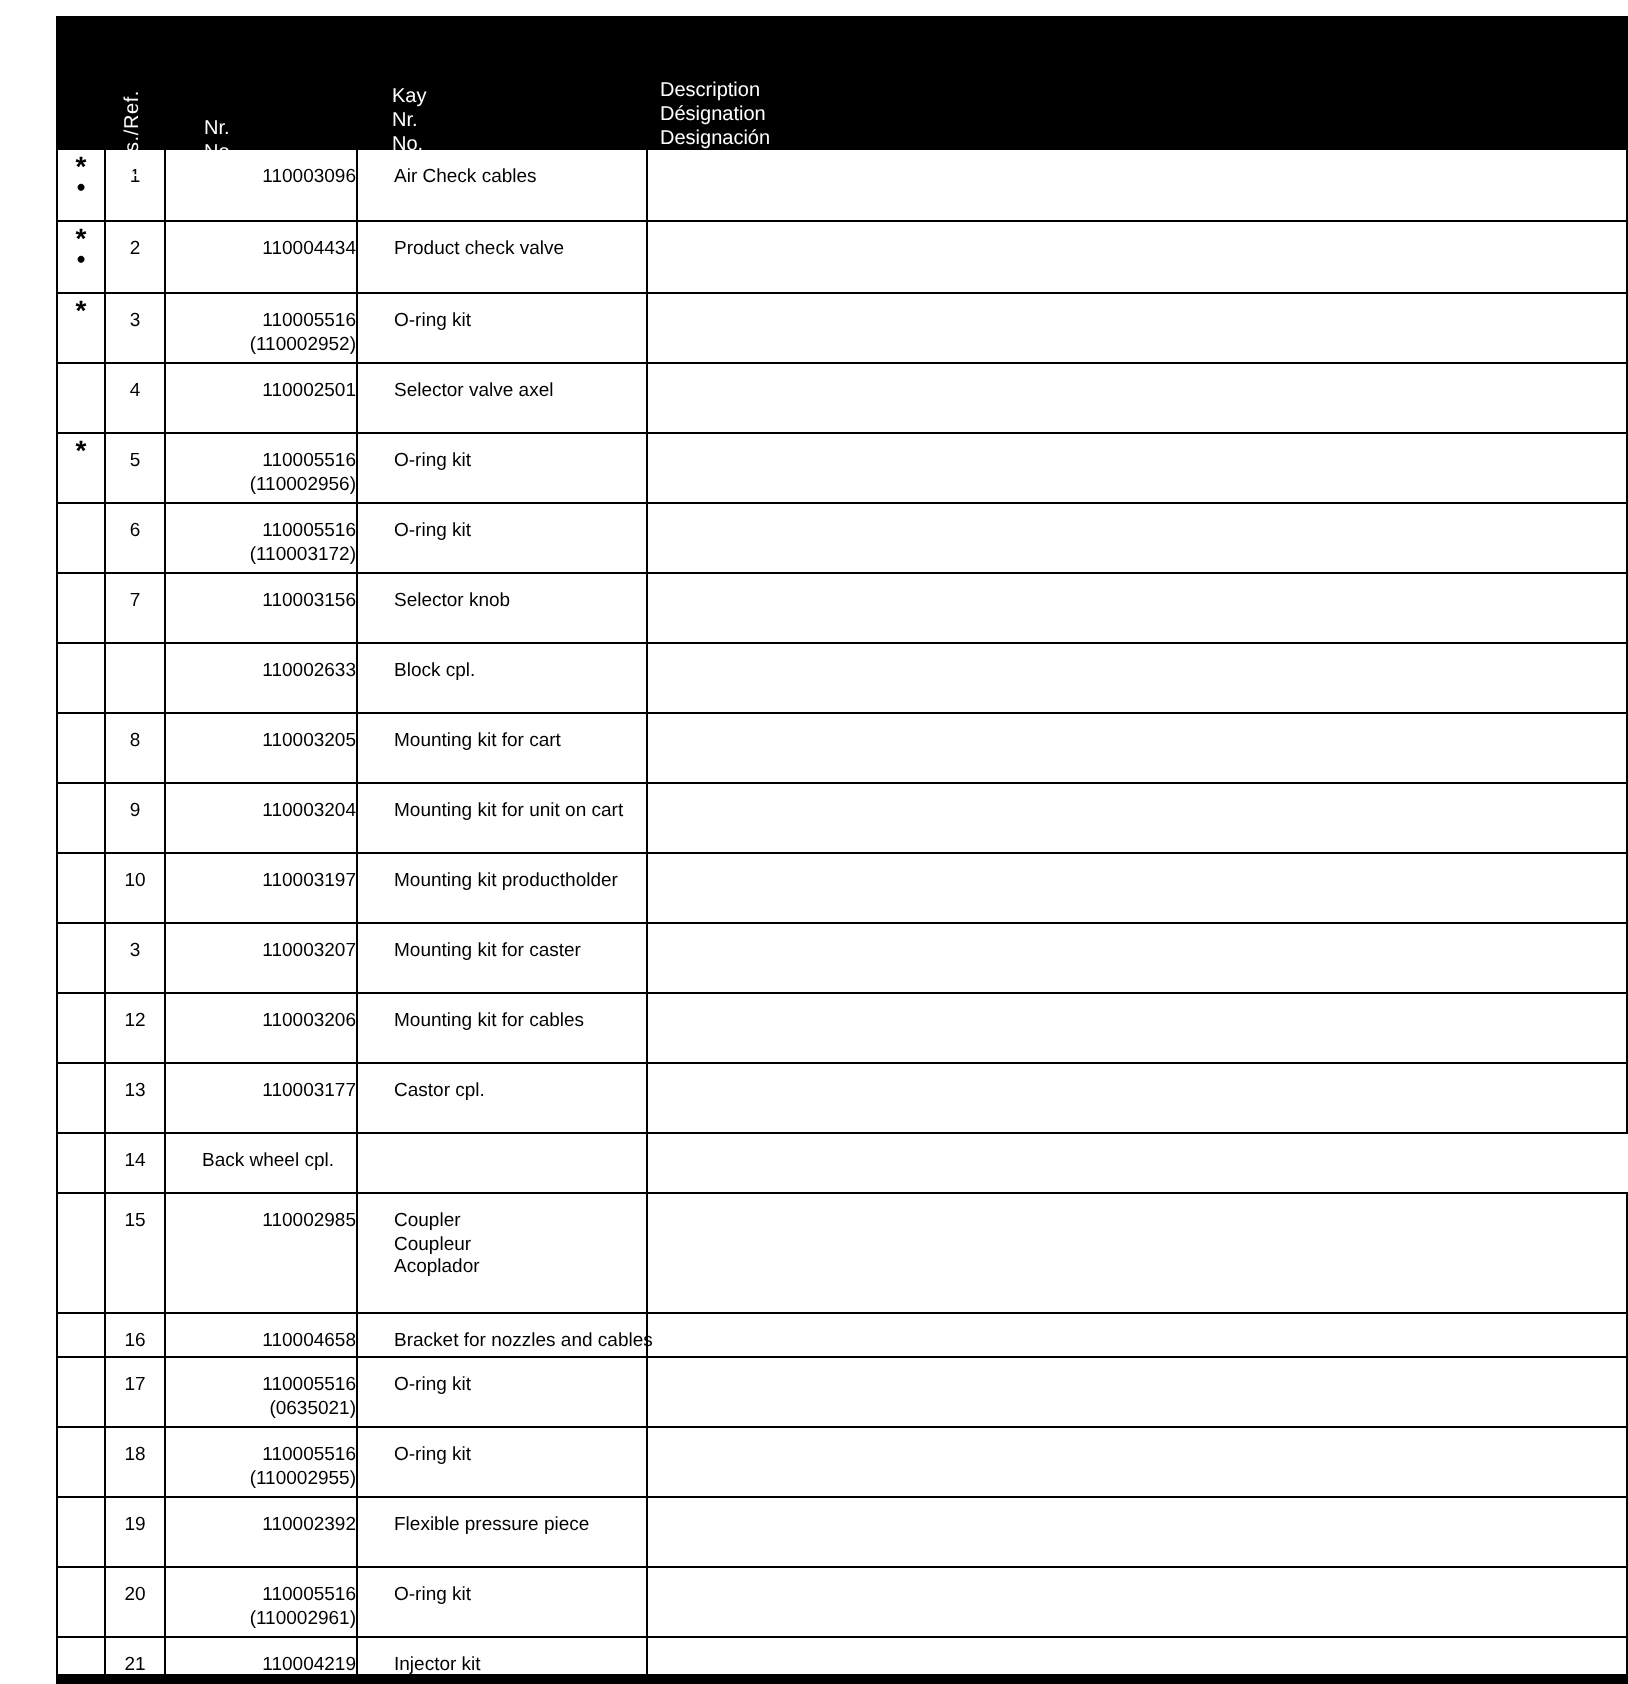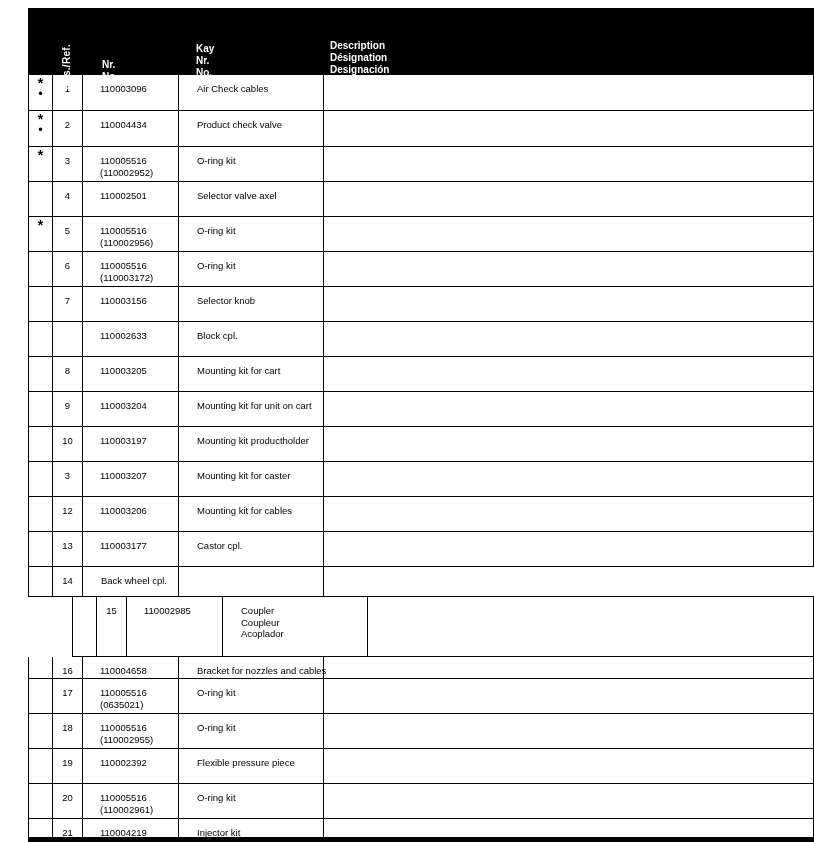--- a/index.html
+++ b/index.html
@@ -11,48 +11,48 @@
   .table { position: absolute; left: 28px; top: 8px; right: 0; bottom: 0; overflow: hidden; }
 
   
   .thead {
     display: grid;
     grid-template-columns: 24px 30px 96px 145px auto;
     height: 67px;
     background: #000;
     color: #fff;
   }
-  .th { display: flex; align-items: flex-end; font-weight: bold; font-size: 10px; line-height: 12px; white-space: pre; margin-top: 32px; }
+  .th { display: flex; align-items: flex-end; font-weight: normal; font-size: 10px; line-height: 12px; white-space: pre; margin-top: 32px; }
   .th-warn { justify-content: center; padding-bottom: 3px; font-size: 15px; line-height: 14px; }
   .th-pos  { align-items: center; justify-content: center; }
   .rot { writing-mode: vertical-rl; transform: rotate(180deg); font-size: 10px; letter-spacing: 0.3px; }
   .th-nr   { padding: 0 0 11px 20px; }
   .th-kay  { padding: 0 0 15px 18px; }
   .th-desc { padding: 0 0 18px 7px; }
 
   
   .row {
     display: grid;
     grid-template-columns: 24px 30px 96px 145px auto;
     height: 35px;
     border-left: 1px solid #000;
     border-bottom: 1px solid #000;
     background: #fff;
   }
   .row:nth-child(1), .row:nth-child(2) { height: 36px; }
   .row:nth-child(15) { height: 30px; }
-  .row:nth-child(16) { height: 60px; margin-left: 44px; }
+  .row:nth-child(16) { height: 60px; }
   .row:nth-child(17) { height: 22px; }
 
   .cell { border-right: 1px solid #000; font-size: 9.5px; line-height: 11.5px; color: #000; overflow: visible; }
   .c-warn { display: flex; flex-direction: column; align-items: center; padding-top: 3px; }
   .mark-star { font-weight: bold; font-size: 14px; line-height: 11px; }
   .mark-dot  { font-size: 13px; line-height: 10px; }
   .c-pos { text-align: center; padding-top: 8px; }
-  .c-nr  { padding: 8px 0 0 17px; white-space: pre; }
+  .c-nr  { padding: 8px 0 0 17px; white-space: pre; text-align: right; }
   .c-kay { padding: 8px 0 0 18px; white-space: pre; }
   .c-desc { }
 
   .bottom-bar { position: absolute; left: 0; right: 0; bottom: 0; height: 5px; background: #000; }
 </style>
 </head>
 <body>
 
 <div class="page">
   <div class="table">

